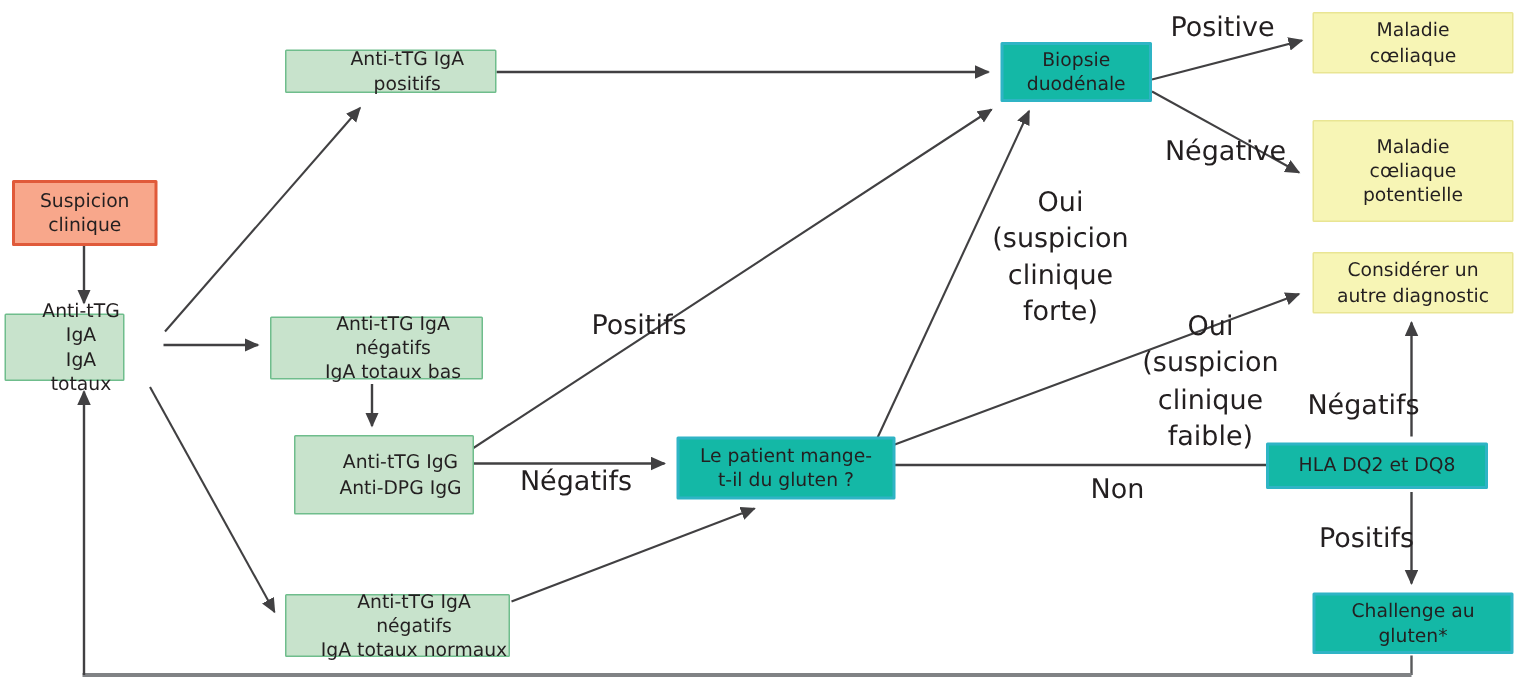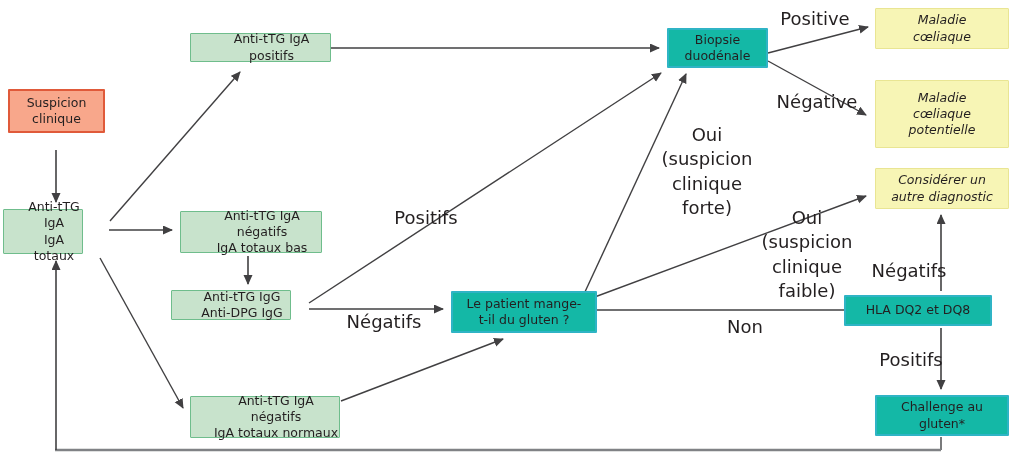--- a/index.html
+++ b/index.html
@@ -18,21 +18,21 @@
     text-align:center;
     font-size:12.5px;line-height:1.3;
     white-space:pre-line;
     box-sizing:border-box;
     border:2px solid transparent;
     border-radius:1px;
   }
   .salmon{background:#F8A78B;border-color:#E05A3A;}
   .green {background:#C8E3CC;border-color:#6FBD8C;border-width:1.5px;padding-left:22px;}
   .blue  {background:#14b8a6;border-color:#2FB4C5;}
-  .yellow{background:#F7F5B5;border-color:#E9E593;border-width:1.5px;font-style:italic;}
+  .yellow{background:#F7F5B5;border-color:#E9E593;border-width:1.5px;}
   .elabel{
     position:absolute;
     transform:translate(-50%,-50%);
     font-size:18px;line-height:1.35;
     white-space:pre-line;text-align:center;
     color:#231F20;
   }
 </style>
 </head>
 <body>
@@ -59,28 +59,28 @@
     <line x1="583" y1="310" x2="868" y2="310" stroke="#414042" stroke-width="1.6" marker-end="url(#ah)"></line>
     <line x1="768" y1="53" x2="868" y2="27" stroke="#414042" stroke-width="1.4" marker-end="url(#ah)"></line>
     <line x1="768" y1="61" x2="866" y2="115" stroke="#414042" stroke-width="1.4" marker-end="url(#ah)"></line>
     <line x1="941" y1="291" x2="941" y2="215" stroke="#414042" stroke-width="1.6" marker-end="url(#ah)"></line>
     <line x1="941" y1="328" x2="941" y2="389" stroke="#414042" stroke-width="1.6" marker-end="url(#ah)"></line>
     <line x1="941" y1="437" x2="941" y2="450" stroke="#58595B" stroke-width="1.6"></line>
     <line x1="55" y1="450" x2="941" y2="450" stroke="#808285" stroke-width="2.6"></line>
     <line x1="56" y1="450" x2="56" y2="261" stroke="#414042" stroke-width="1.6" marker-end="url(#ah)"></line>
   </svg>
 
-  <div class="node salmon" style="left:8px;top:89px;width:97px;height:44px">Suspicion
+  <div class="node salmon" style="left:8px;top:120px;width:97px;height:44px">Suspicion
 clinique</div>
   <div class="node green" style="left:3px;top:209px;width:80px;height:45px">Anti-tTG IgA
 IgA totaux</div>
   <div class="node green" style="left:190px;top:33px;width:141px;height:29px">Anti-tTG IgA positifs</div>
   <div class="node green" style="left:180px;top:211px;width:142px;height:42px">Anti-tTG IgA négatifs
 IgA totaux bas</div>
-  <div class="node green" style="left:171px;top:290px;width:120px;height:30px">Anti-tTG IgG
+  <div class="node green" style="left:196px;top:290px;width:120px;height:53px">Anti-tTG IgG
 Anti-DPG IgG</div>
   <div class="node green" style="left:190px;top:396px;width:150px;height:42px">Anti-tTG IgA négatifs
 IgA totaux normaux</div>
   <div class="node blue" style="left:451px;top:291px;width:146px;height:42px">Le patient mange-
 t-il du gluten ?</div>
   <div class="node blue" style="left:667px;top:28px;width:101px;height:40px">Biopsie
 duodénale</div>
   <div class="node yellow" style="left:875px;top:8px;width:134px;height:41px">Maladie
 cœliaque</div>
   <div class="node yellow" style="left:875px;top:80px;width:134px;height:68px">Maladie

